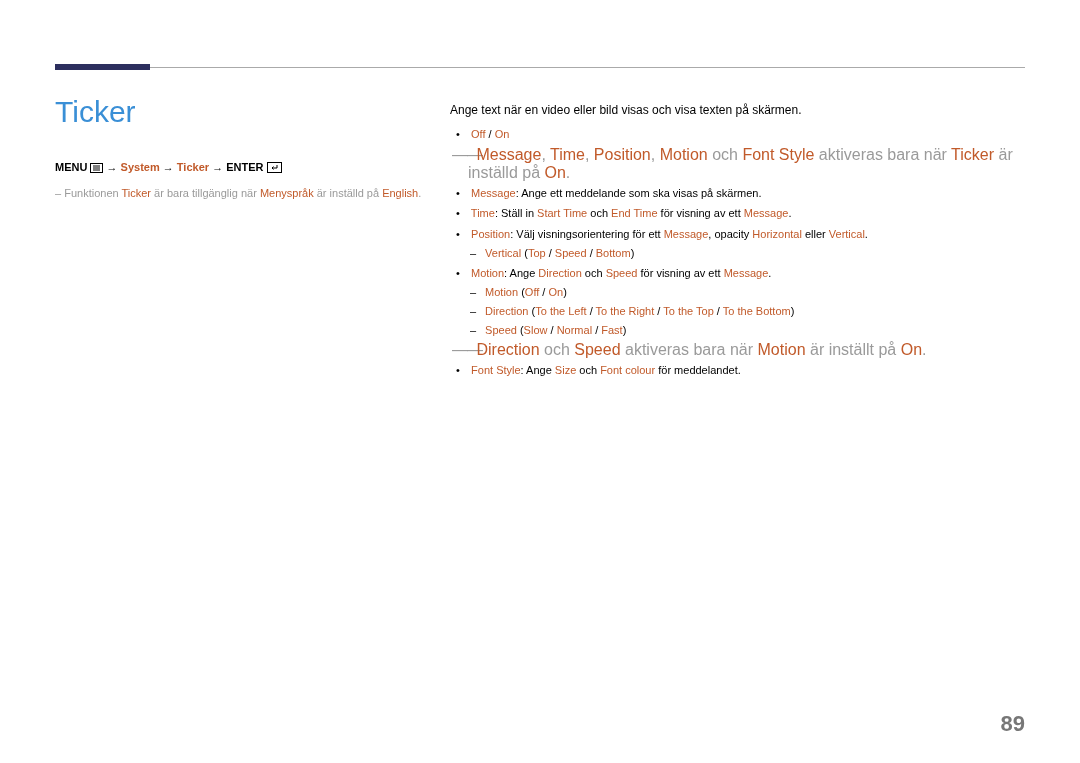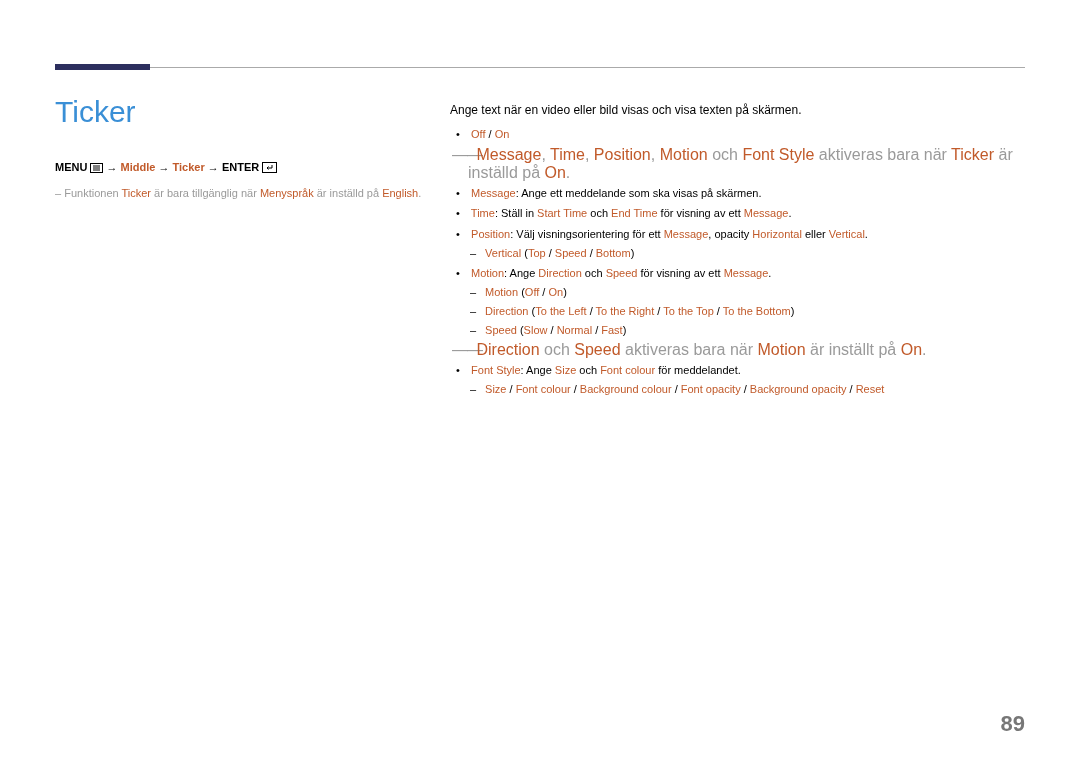--- a/index.html
+++ b/index.html
@@ -130,21 +130,21 @@
     <span>MENU</span>
     <span class="icon-box">
       <svg width="13" height="10" viewBox="0 0 13 10">
           <rect x="0.5" y="0.5" width="12" height="9" fill="none" stroke="#000" stroke-width="1"></rect>
           <line x1="3" y1="3" x2="10" y2="3" stroke="#000"></line>
           <line x1="3" y1="5" x2="10" y2="5" stroke="#000"></line>
           <line x1="3" y1="7" x2="10" y2="7" stroke="#000"></line>
         </svg>
     </span>
     <span class="arrow"> → </span>
-    <span class="kw">Middle</span>
+    <span class="kw">System</span>
     <span class="arrow"> → </span>
     <span class="kw">Ticker</span>
     <span class="arrow"> → </span>
     <span>ENTER</span>
     <span class="icon-box">
       <svg width="15" height="11" viewBox="0 0 15 11">
           <rect x="0.5" y="0.5" width="14" height="10" fill="none" stroke="#000" stroke-width="1"></rect>
           <path d="M10 3 L10 6 L5 6 M6.5 4.5 L5 6 L6.5 7.5" fill="none" stroke="#000" stroke-width="1"></path>
         </svg>
     </span>
@@ -201,22 +201,17 @@
   </ul>
 
   <div class="note">
     <span class="note-dash">――</span>
     <span class="kw">Direction</span><span> och </span><span class="kw">Speed</span><span> aktiveras bara när </span><span class="kw">Motion</span><span> är inställt på </span><span class="kw">On</span><span>.</span>
   </div>
 
   <ul class="bullets">
     <li>
       <span class="kw">Font Style</span><span>: Ange </span><span class="kw">Size</span><span> och </span><span class="kw">Font colour</span><span> för meddelandet.</span>
-      <ul class="dashes">
-        <li>
-          <span class="kw">Size</span> / <span class="kw">Font colour</span> / <span class="kw">Background colour</span> / <span class="kw">Font opacity</span> / <span class="kw">Background opacity</span> / <span class="kw">Reset</span>
-        </li>
-      </ul>
     </li>
   </ul>
 </div>
 
 <div class="page-number">89</div>
 
 </body></html>

